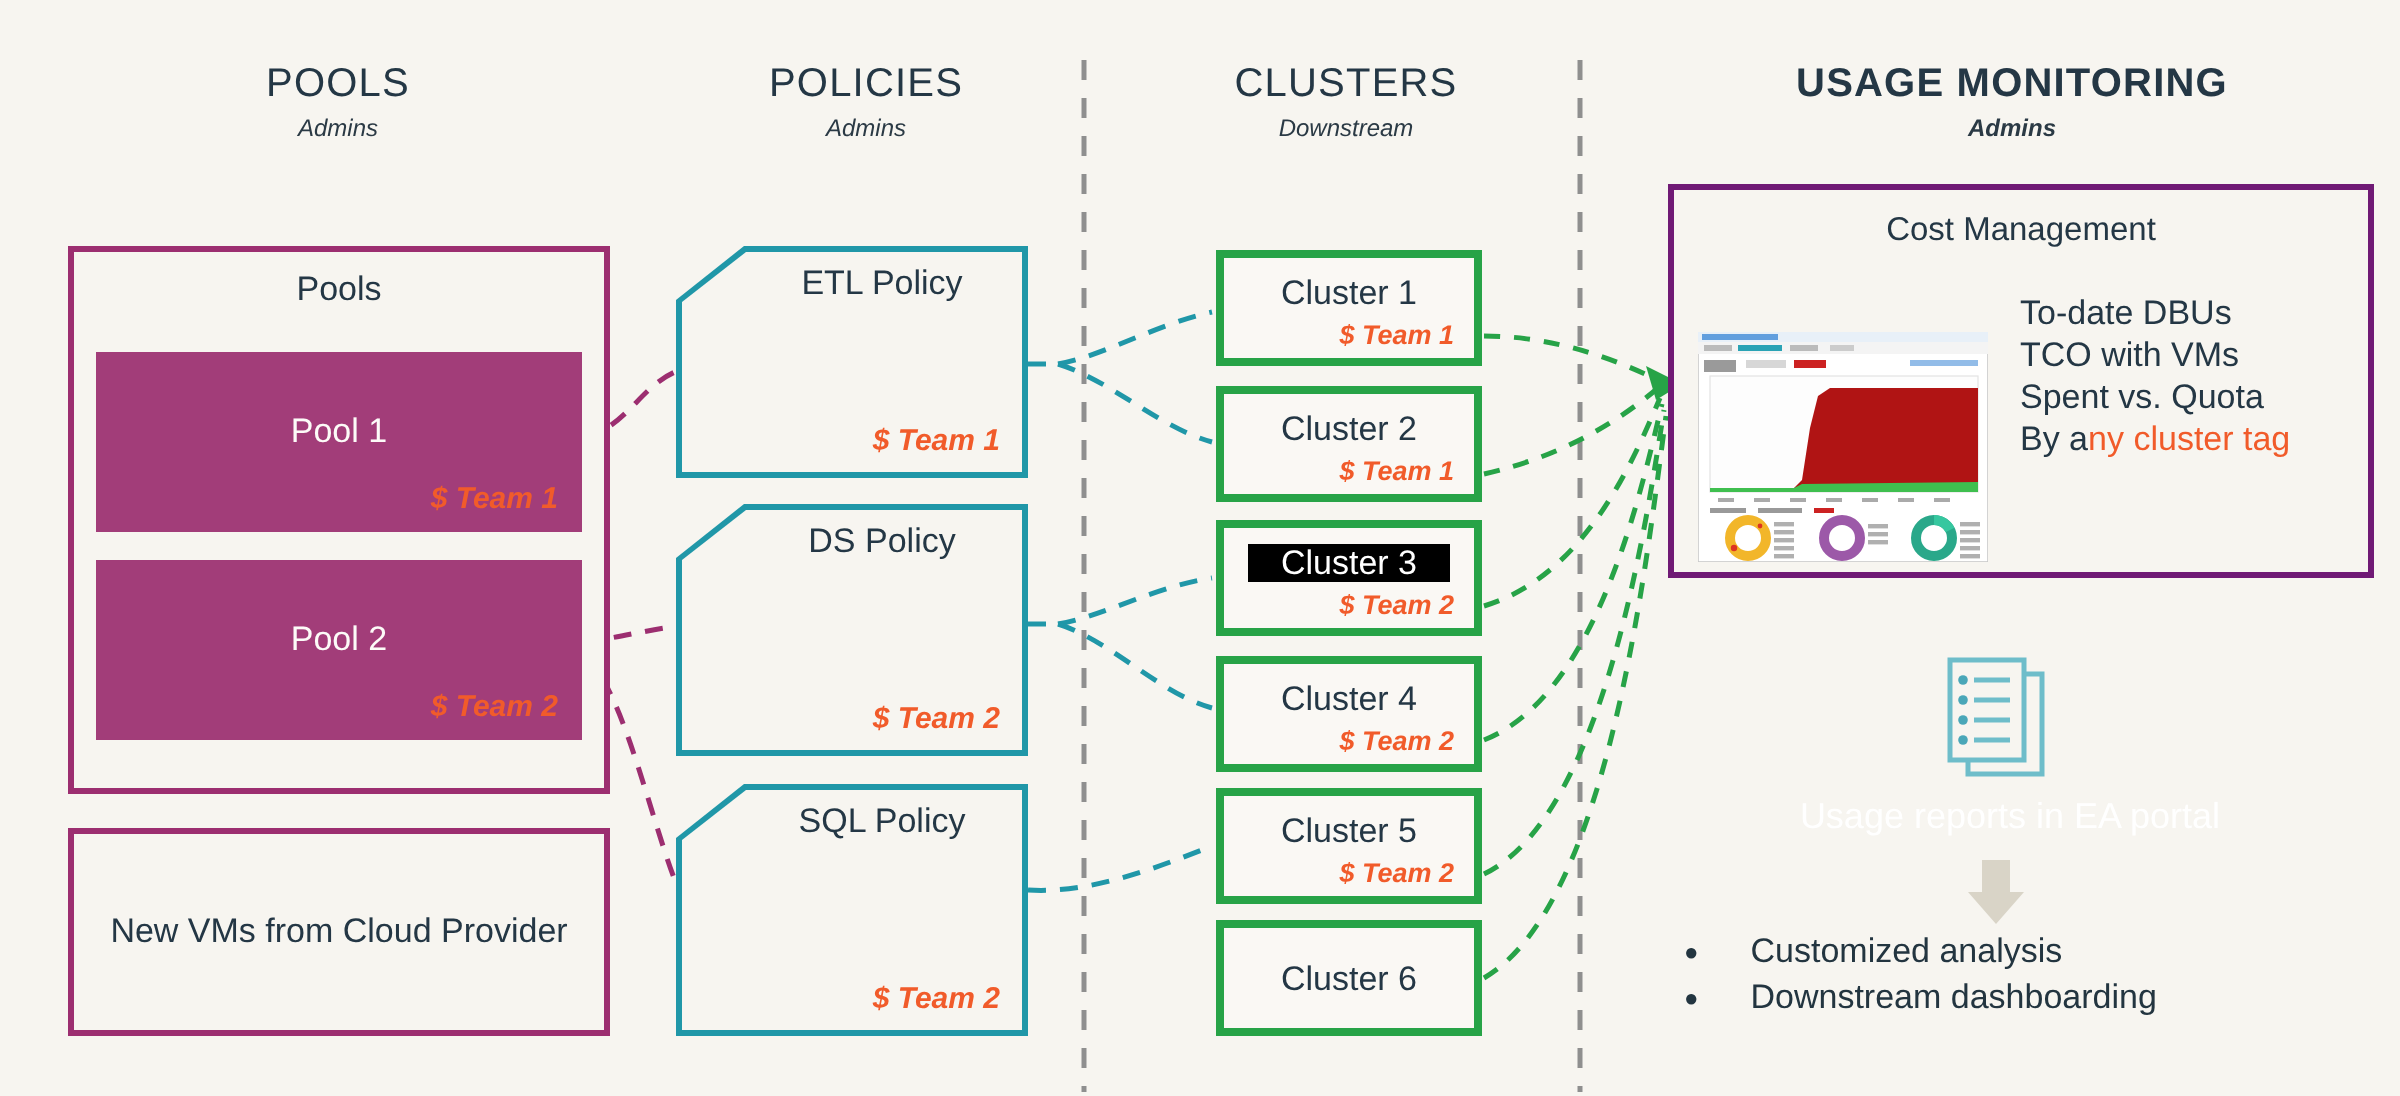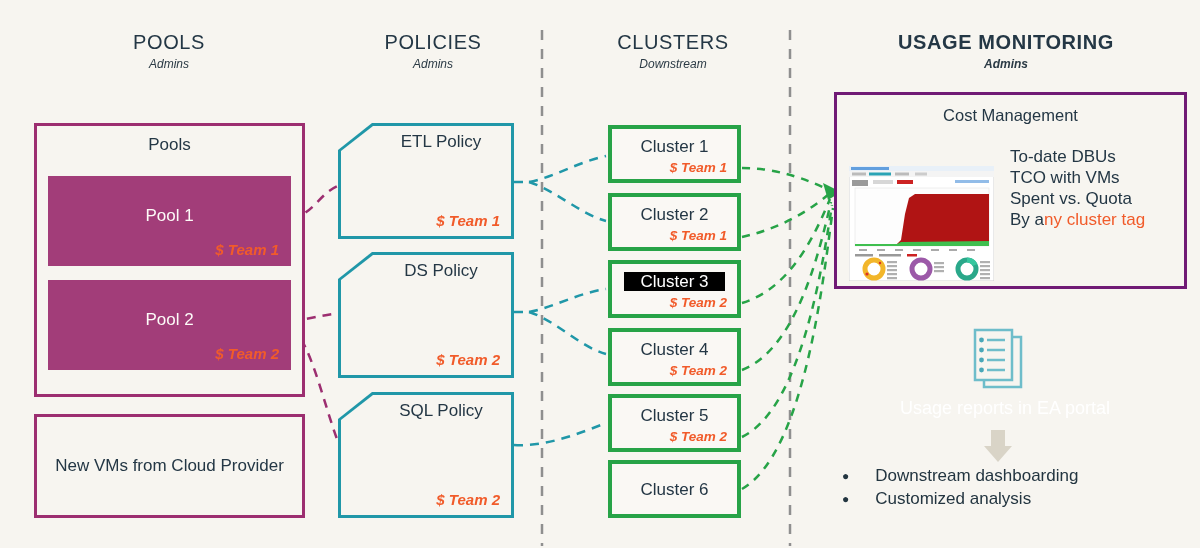--- a/index.html
+++ b/index.html
@@ -256,20 +256,20 @@
   </svg>
 
   <div class="abs reports-label">Usage reports in EA portal</div>
 
   <svg class="abs node" style="left:983px;top:430px;" width="30" height="32" viewBox="0 0 30 32">
     <polygon points="8,0 22,0 22,16 29,16 15,32 1,16 8,16" fill="#d9d4c7"></polygon>
   </svg>
 
   <div class="abs bullets">
     <div class="bullet-row">
+        <span>Customized analysis</span>
+      </div>
+    <div class="bullet-row">
         <span>Downstream dashboarding</span>
       </div>
-    <div class="bullet-row">
-        <span>Customized analysis</span>
-      </div>
   </div>
 
 </div>
 
 </body></html>

